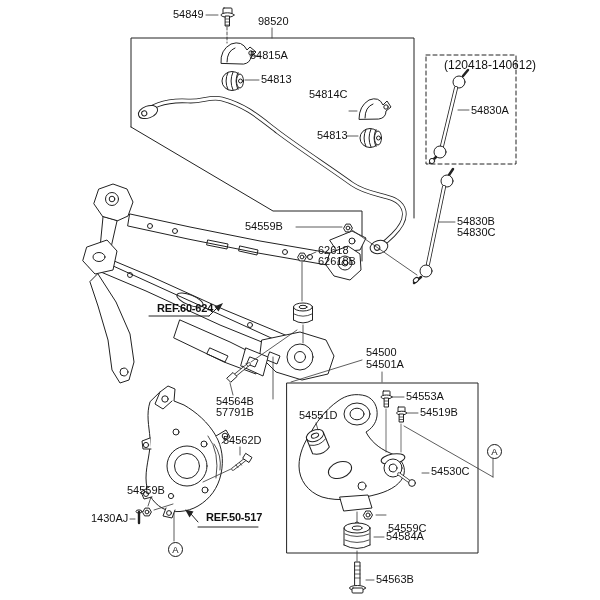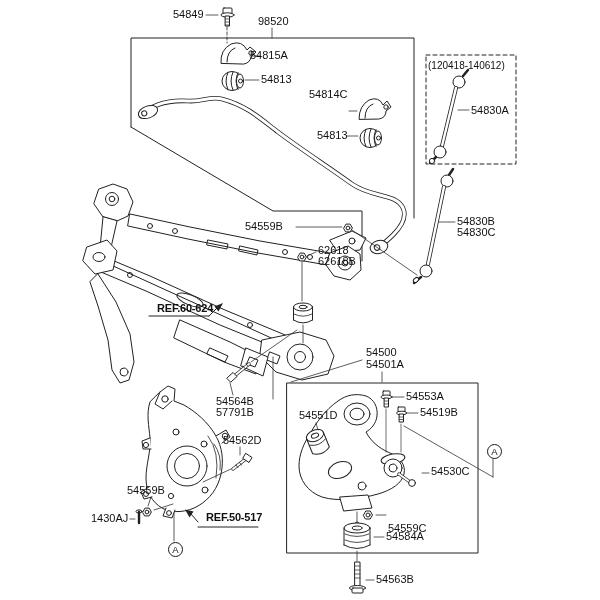--- a/index.html
+++ b/index.html
@@ -2,21 +2,21 @@
 <html><head>
 <meta charset="utf-8">
 <style>
   html,body{margin:0;padding:0;background:#fff;}
   #canvas{position:relative;width:600px;height:600px;background:#fff;overflow:hidden;
           font-family:"Liberation Sans", sans-serif;}
   #art{position:absolute;left:0;top:0;}
   .lbl{position:absolute;font-size:11px;line-height:11px;color:#111;white-space:nowrap;
        letter-spacing:0px;}
   .lbl.bold{font-weight:bold;font-size:11px;letter-spacing:-0.2px;padding-left:7px;}
-  .lbl.small{font-size:10px;}
+  .lbl.small{font-size:12px;padding-left:16px;}
   .callout{position:absolute;width:13px;height:13px;border:1.2px solid #1a1a1a;border-radius:50%;
            font-size:9.5px;line-height:13px;text-align:center;color:#111;background:#fff;}
 </style>
 </head>
 <body>
 
 <div id="canvas">
 
 <svg id="art" width="600" height="600" viewBox="0 0 600 600">
   <g fill="none" stroke="#222" stroke-width="1" stroke-linecap="round" stroke-linejoin="round">

